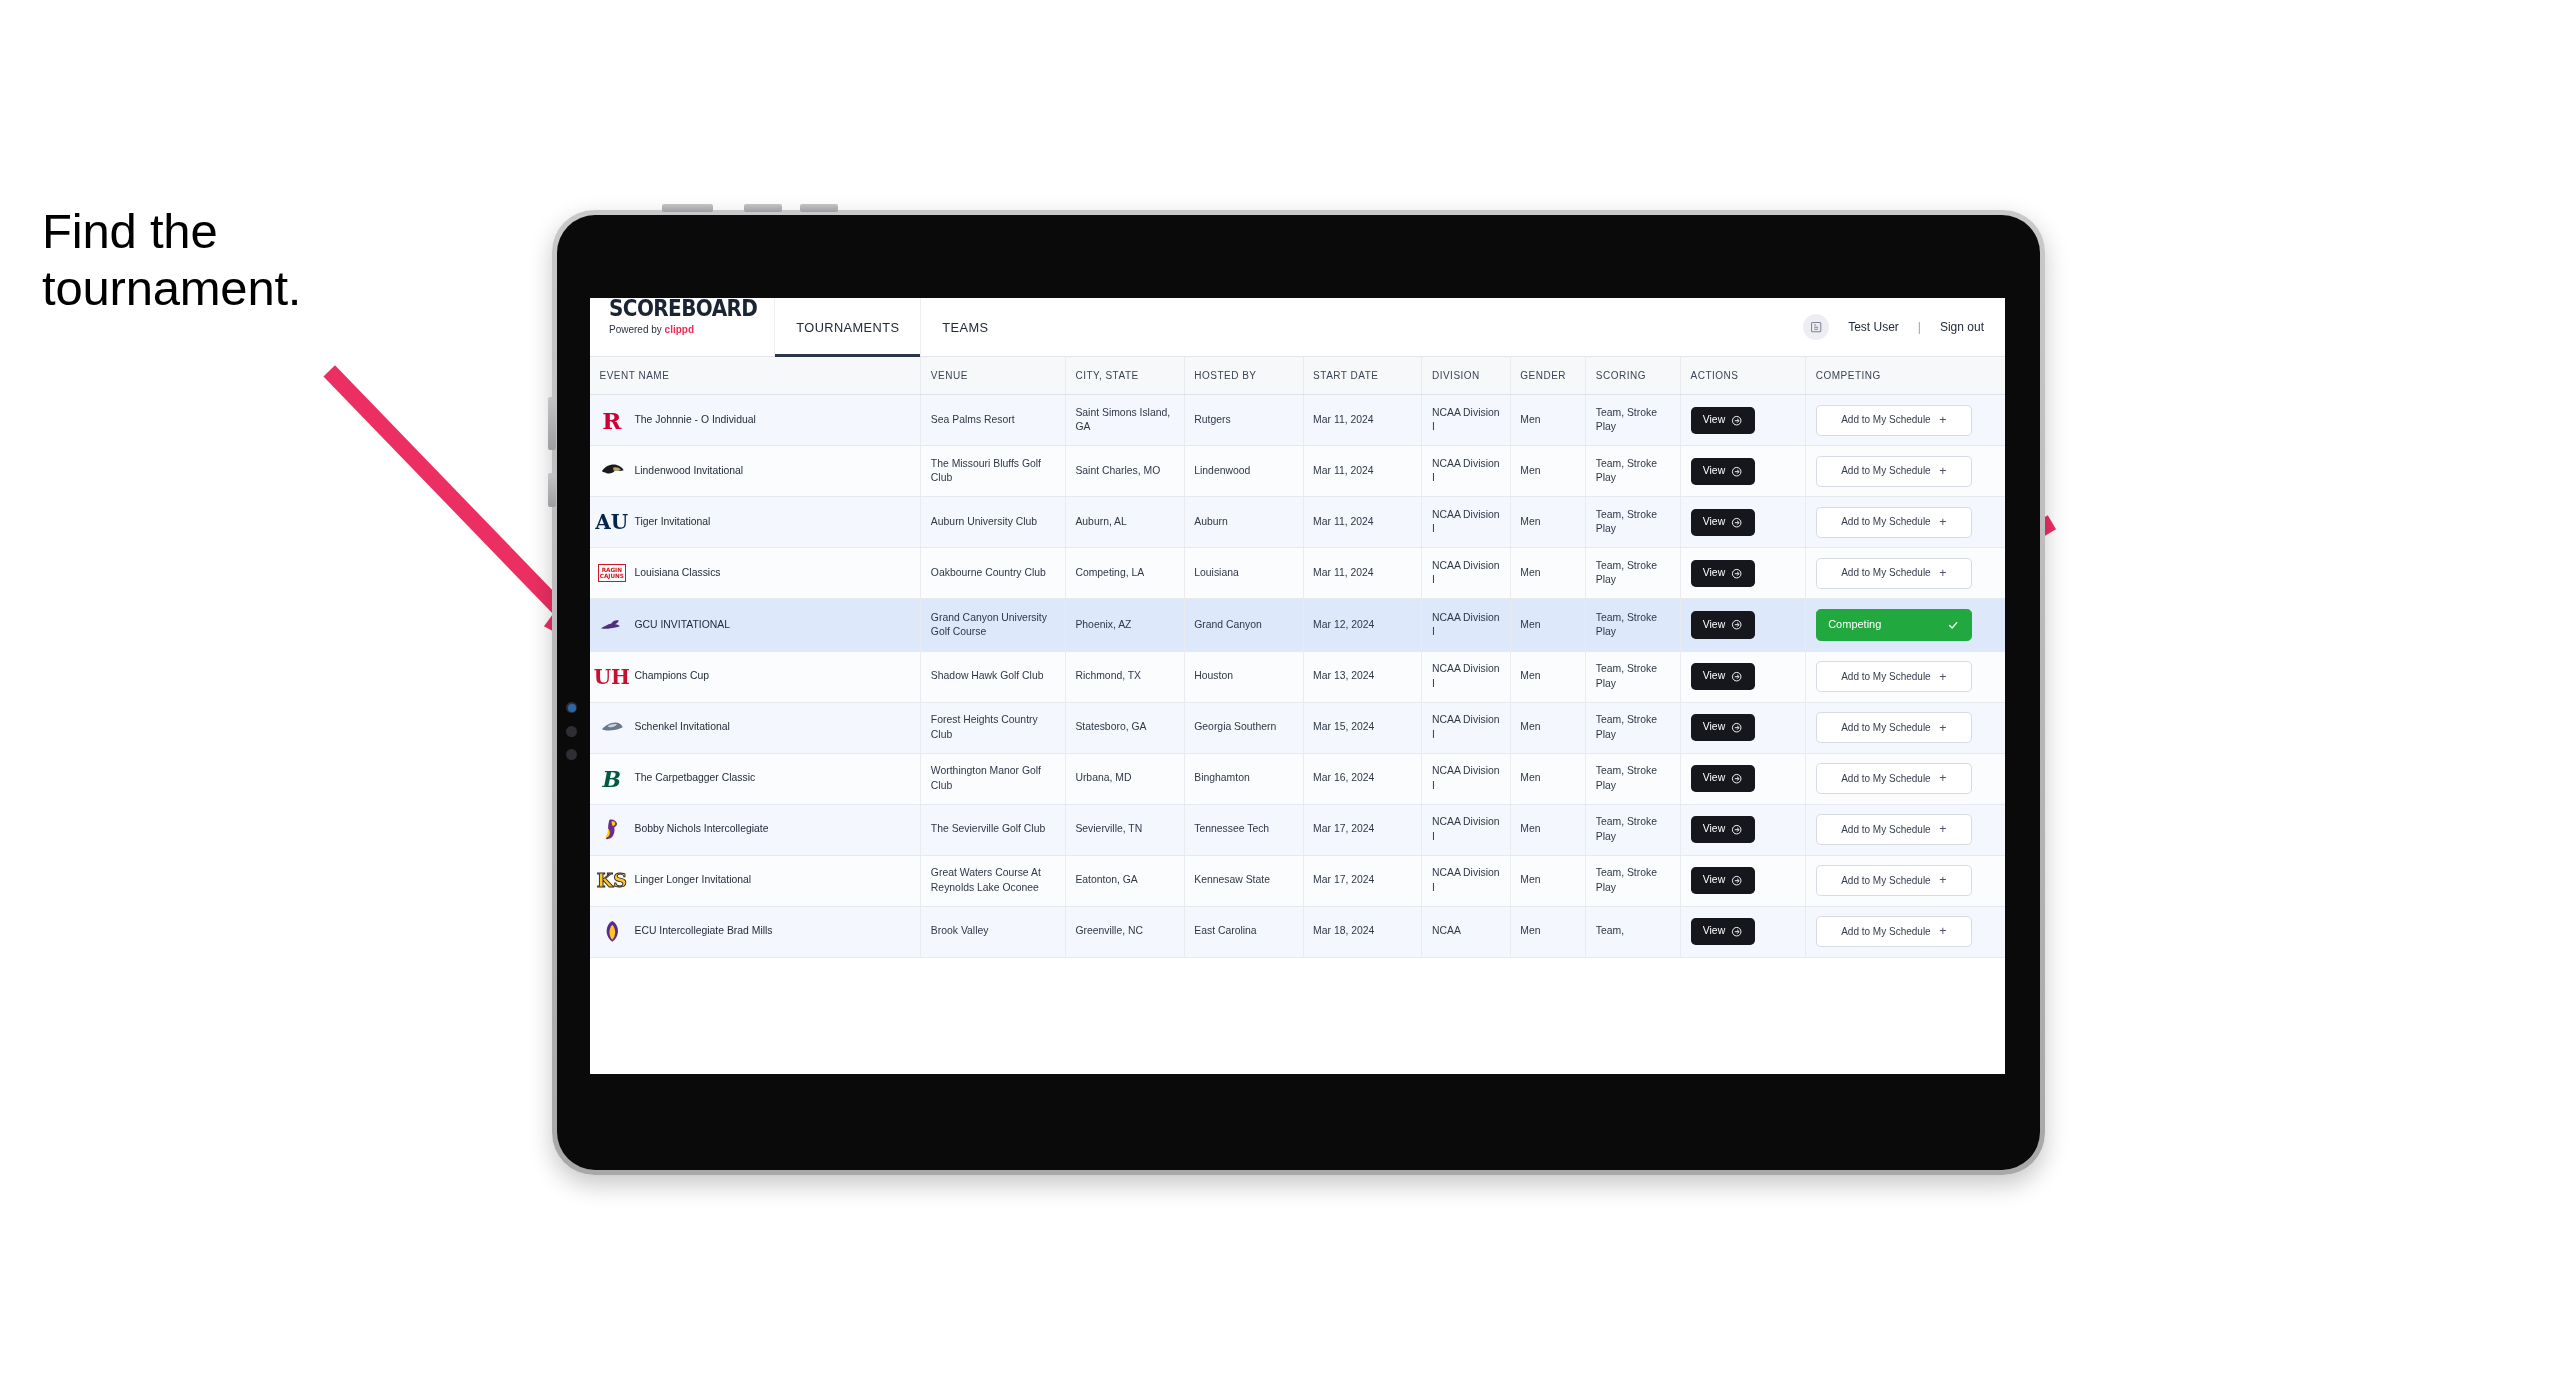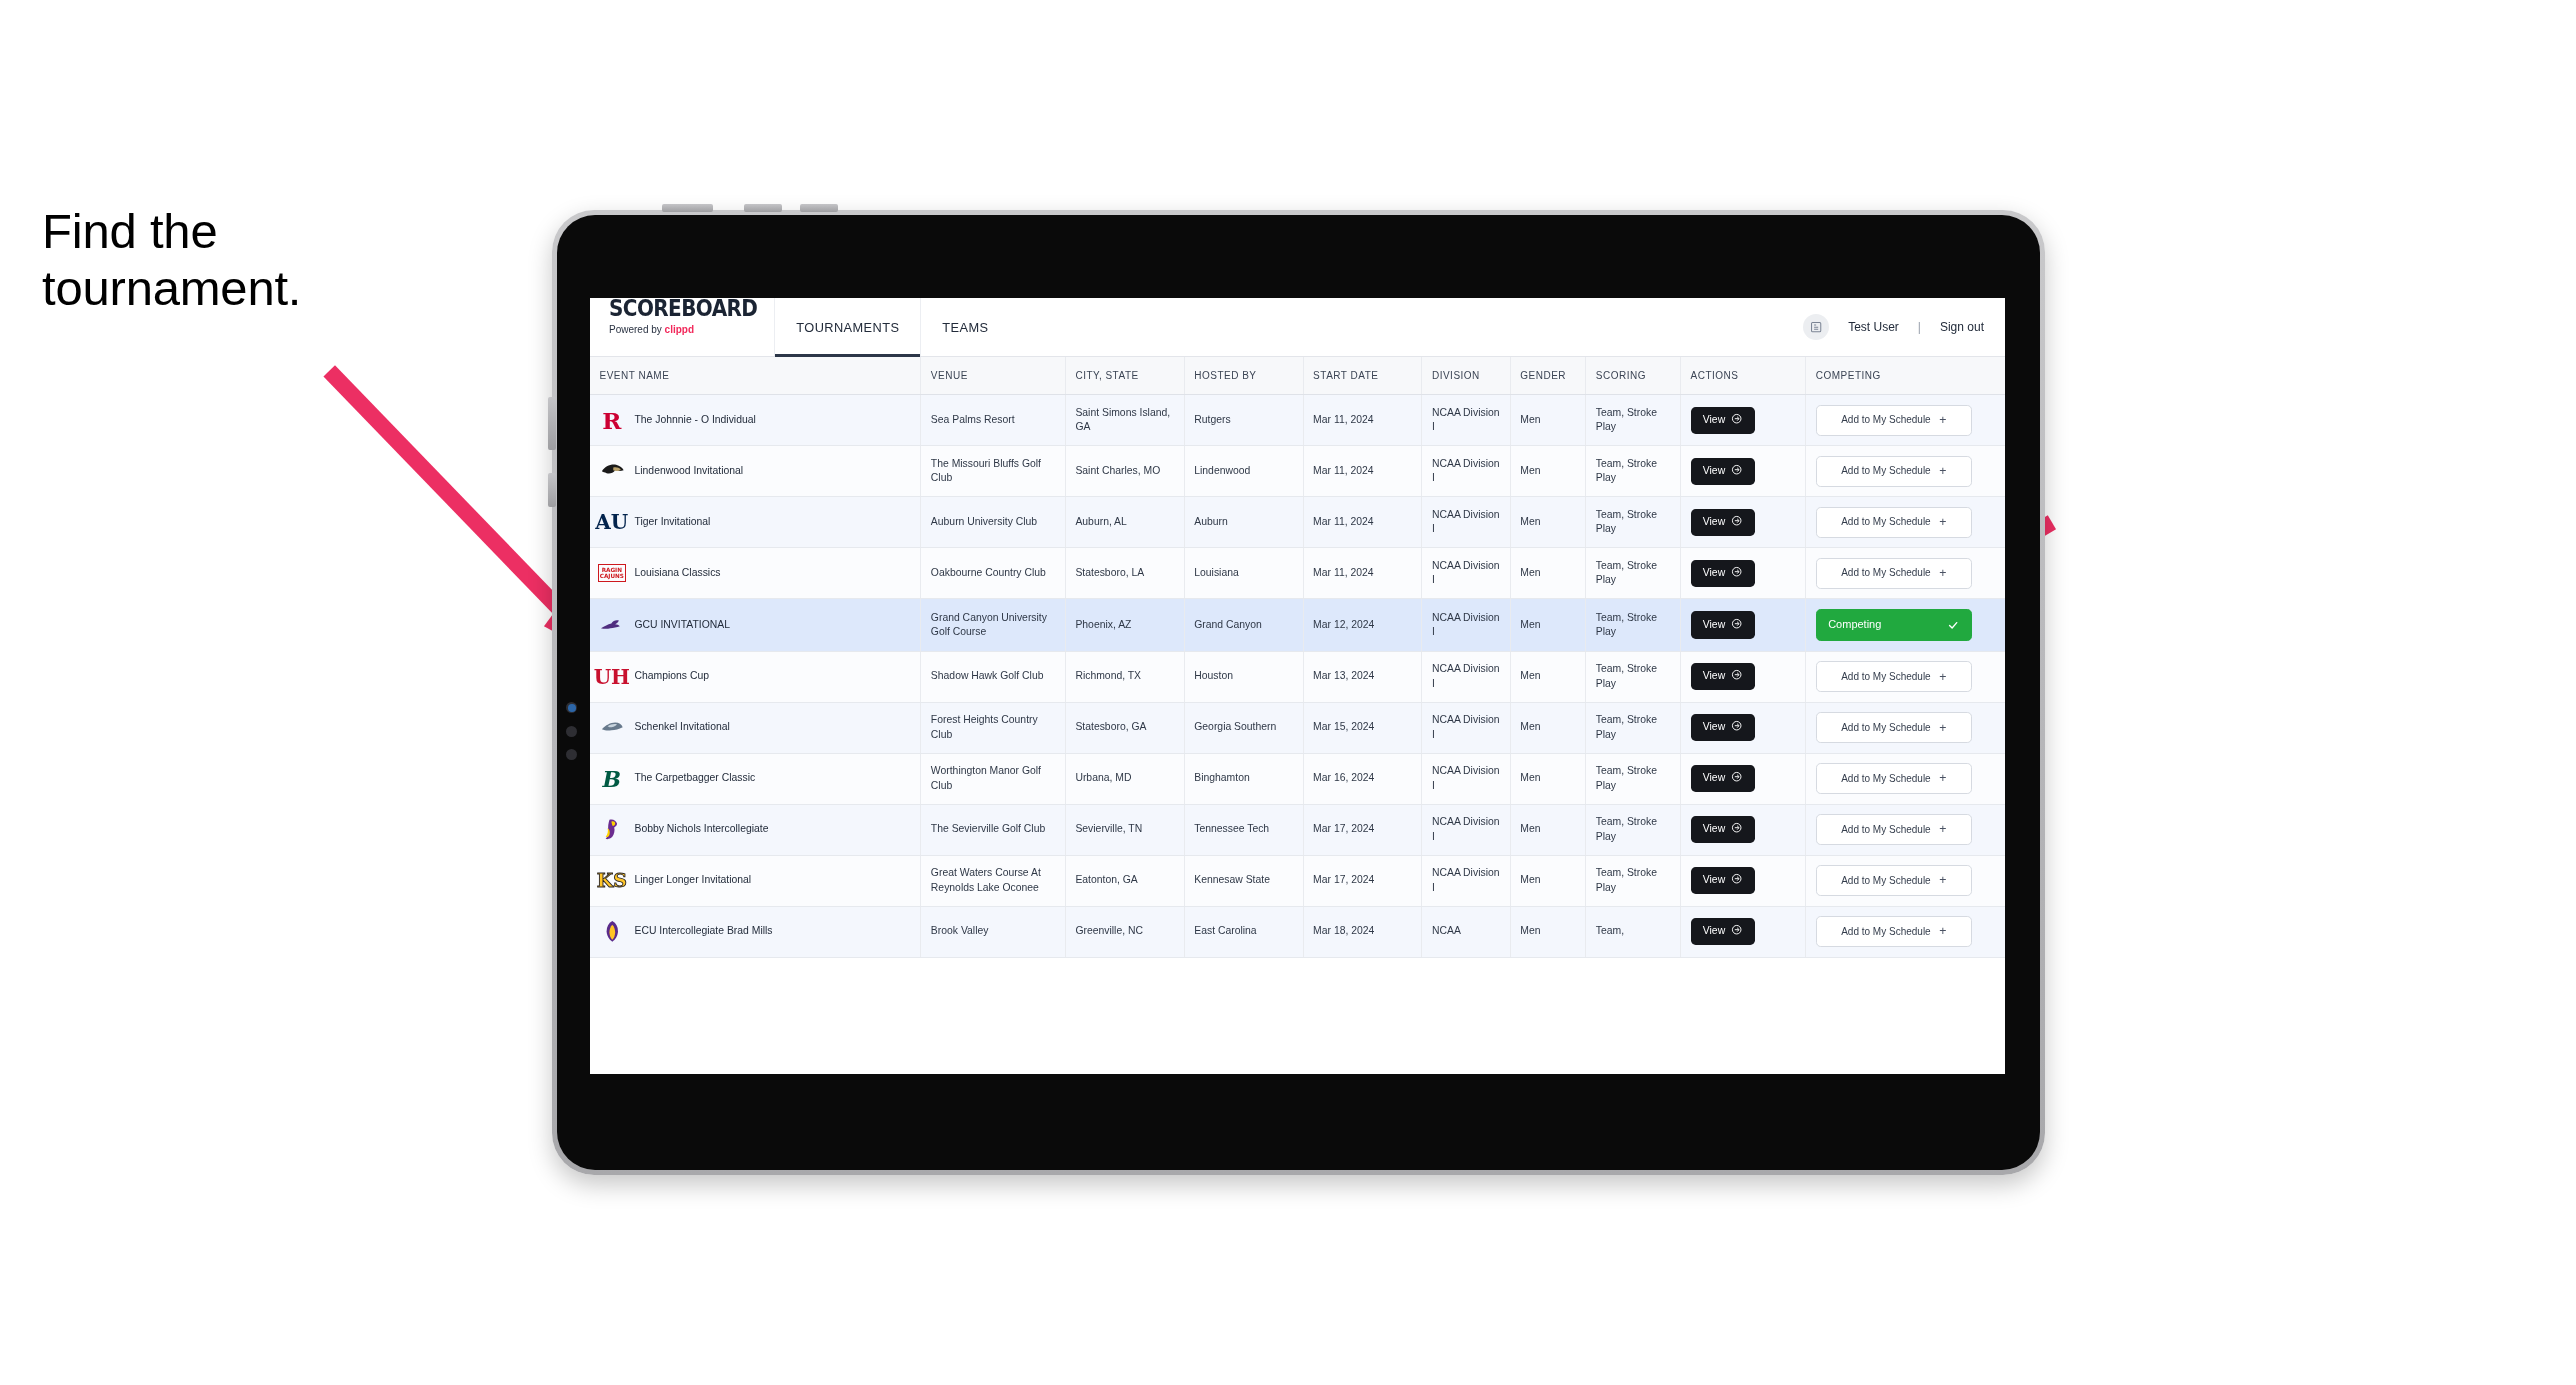--- a/index.html
+++ b/index.html
@@ -165,21 +165,21 @@
   tbody tr { background: #f4f7fd; }
   tbody tr.alt { background: #fbfcfe; }
   tbody tr.highlight { background: #dde8fb; }
 
   .ev-cell { display: flex; align-items: center; gap: 10.4px; }
   .logo { width: 24.6px; height: 24.6px; flex: 0 0 24.6px; display:flex; align-items:center; justify-content:center; }
   .logo svg, .logo span { display:block; }
   .ev-name { font-size: 10.4px; color: #232c3b; }
 
   .btn-view {
-    display: inline-flex; align-items: flex-start; gap: 5.7px;
+    display: inline-flex; align-items: center; gap: 5.7px;
     background: #15171c; color: #fff;
     border-radius: 4.7px;
     padding: 6.6px 12.3px;
     font-size: 10.4px;
     cursor: pointer;
     white-space: nowrap;
   }
   .btn-view svg { width: 11.4px; height: 11.4px; }
 
   .btn-add {
@@ -405,21 +405,21 @@
             <tr class="alt">
               <td>
                 <div class="ev-cell">
                   <span class="logo">
                     <span style="font-family:'DejaVu Sans',sans-serif;font-weight:700;font-size:5.7px;color:#ce181e;line-height:1.05;display:block;text-align:center;border:1.4px solid #ce181e;padding:1.9px 0.9px;">RAGIN<br>CAJUNS</span>
                   </span>
                   <span class="ev-name">Louisiana Classics</span>
                 </div>
               </td>
               <td>Oakbourne Country Club</td>
-              <td>Statesboro, LA</td>
+              <td>Competing, LA</td>
               <td>Louisiana</td>
               <td>Mar 11, 2024</td>
               <td>NCAA Division I</td>
               <td>Men</td>
               <td>Team, Stroke Play</td>
               <td><span class="btn-view">
                   <span>View</span>
                   <span style="display:flex">
                     <svg viewBox="0 0 24 24" fill="none" stroke="#ffffff" stroke-width="2">
                       <circle cx="12" cy="12" r="9"></circle>

